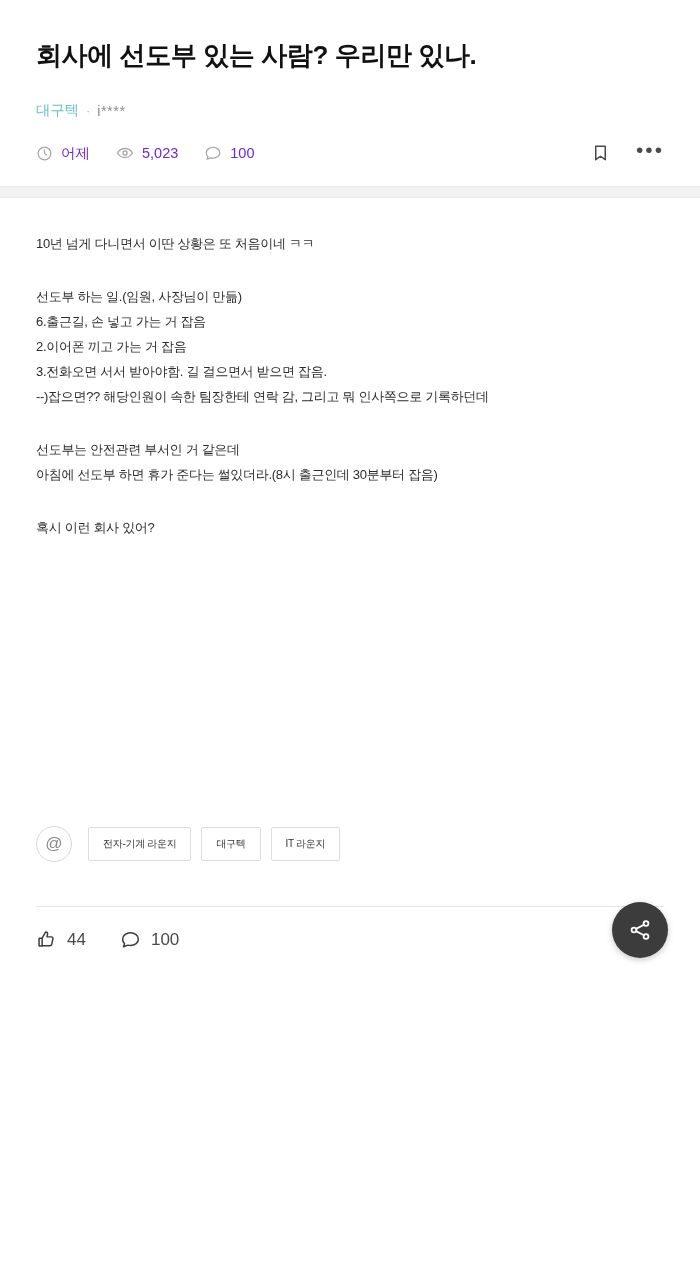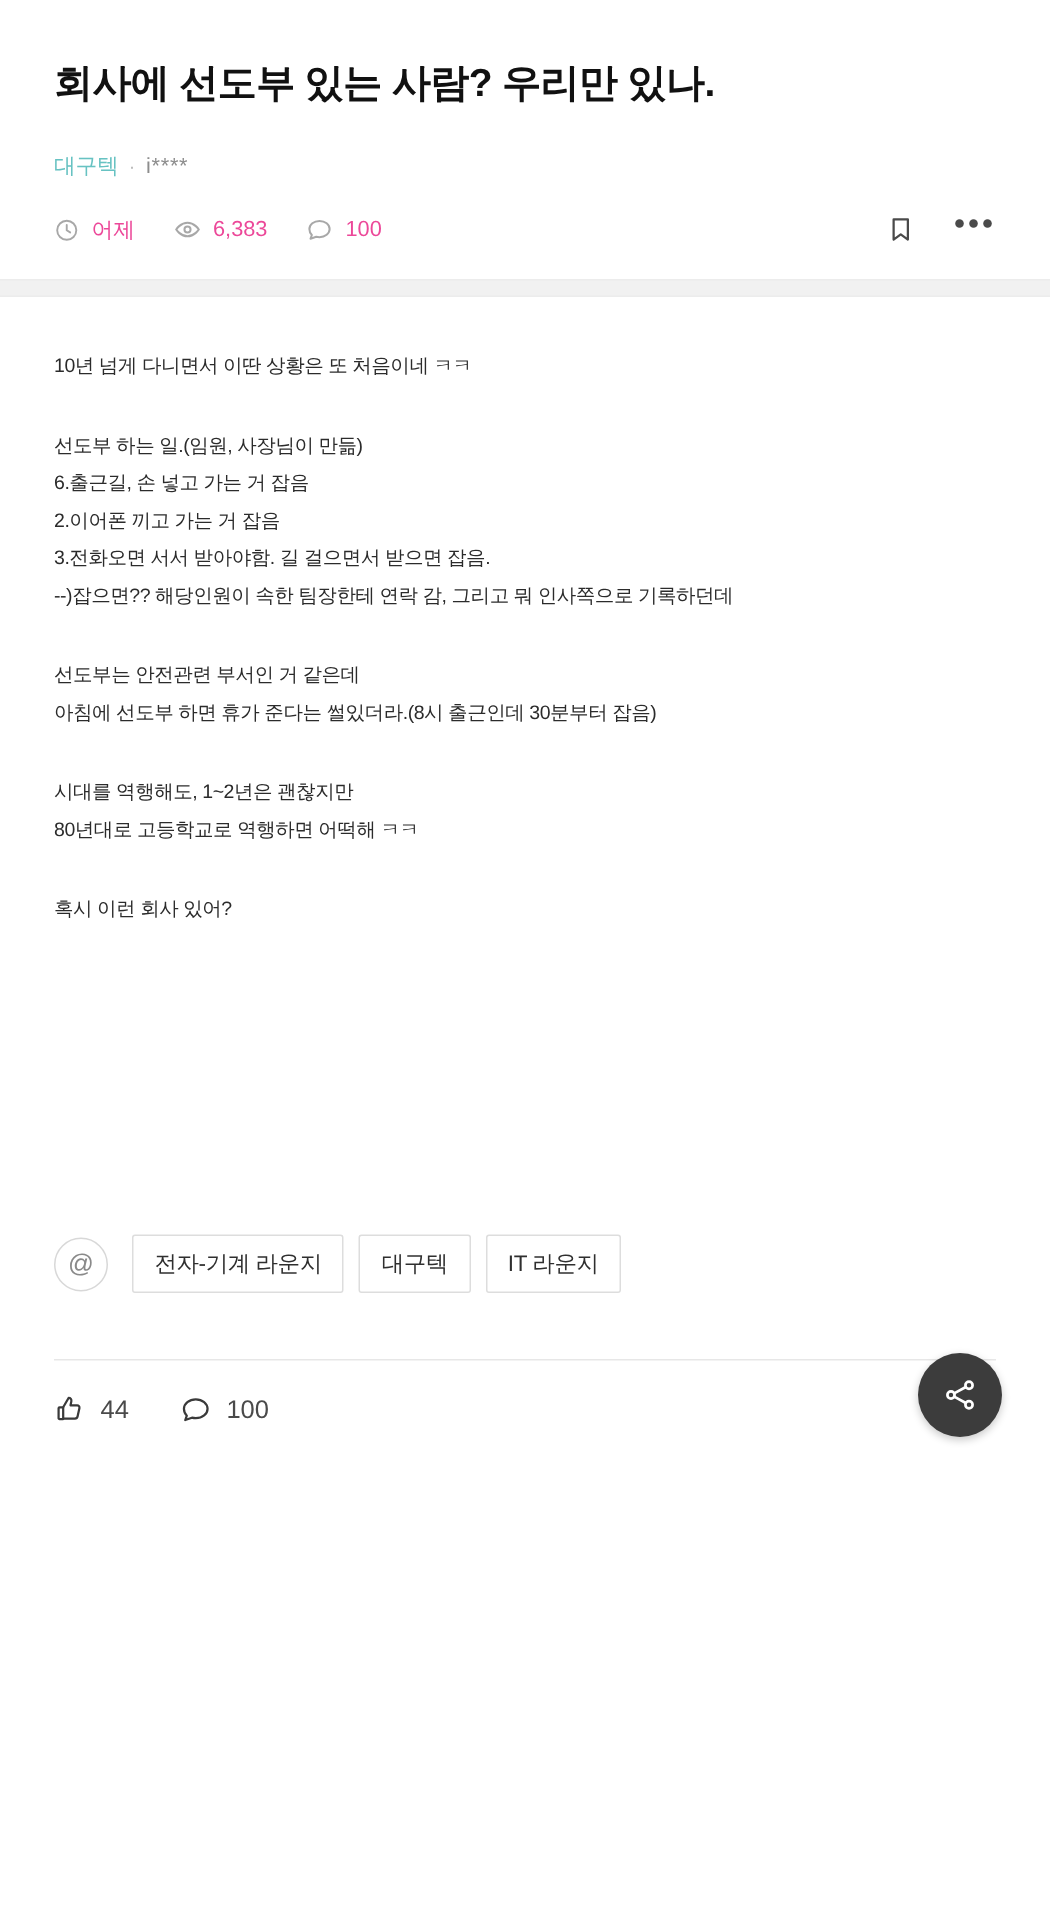--- a/index.html
+++ b/index.html
@@ -72,21 +72,21 @@
     margin-right: 26px;
   }
   .stat .ico {
     display: inline-flex;
     align-items: center;
     justify-content: center;
     margin-right: 8px;
     color: #a8a8a8;
   }
   .stat .txt {
-    color: #ec4899;
+    color: #6d28d9;
   }
   .stats-spacer { flex: 1 1 auto; }
   .hdr-action {
     display: inline-flex;
     align-items: center;
     justify-content: center;
     color: #4a4a4a;
     margin-left: 26px;
   }
   .dots {
@@ -136,21 +136,21 @@
     align-items: center;
     justify-content: center;
     font-size: 17px;
     margin-right: 16px;
     flex: 0 0 auto;
   }
   .tag {
     border: 1px solid #dddddd;
     border-radius: 2px;
     padding: 9px 14px;
-    font-size: 15px;
+    font-size: 10px;
     color: #2f2f2f;
     margin-right: 10px;
     background: #ffffff;
     letter-spacing: -0.3px;
     white-space: nowrap;
   }
 
   
   .footer-divider {
     height: 1px;
@@ -215,21 +215,21 @@
         <span class="txt">어제</span>
       </div>
 
       <div class="stat">
         <span class="ico">
           <svg width="18" height="18" viewBox="0 0 24 24" fill="none" stroke="#a8a8a8" stroke-width="1.8">
             <path d="M2 12s3.6-6 10-6 10 6 10 6-3.6 6-10 6S2 12 2 12z"></path>
             <circle cx="12" cy="12" r="2.7"></circle>
           </svg>
         </span>
-        <span class="txt">6,383</span>
+        <span class="txt">5,023</span>
       </div>
 
       <div class="stat">
         <span class="ico">
           <svg width="18" height="18" viewBox="0 0 24 24" fill="none" stroke="#a8a8a8" stroke-width="1.8">
             <path d="M21 11.6c0 4-4 7.2-9 7.2-1 0-2-.13-2.9-.37L4 20.2l1.2-3.3C3.8 15.5 3 13.65 3 11.6 3 7.6 7 4.4 12 4.4s9 3.2 9 7.2z" stroke-linejoin="round"></path>
           </svg>
         </span>
         <span class="txt">100</span>
       </div>
@@ -252,22 +252,20 @@
 
   <div class="post-body">
     <p class="para">10년 넘게 다니면서 이딴 상황은 또 처음이네 ㅋㅋ</p>
     <p class="para">선도부 하는 일.(임원, 사장님이 만듦)
 6.출근길, 손 넣고 가는 거 잡음
 2.이어폰 끼고 가는 거 잡음
 3.전화오면 서서 받아야함. 길 걸으면서 받으면 잡음.
 --)잡으면?? 해당인원이 속한 팀장한테 연락 감, 그리고 뭐 인사쪽으로 기록하던데</p>
     <p class="para">선도부는 안전관련 부서인 거 같은데
 아침에 선도부 하면 휴가 준다는 썰있더라.(8시 출근인데 30분부터 잡음)</p>
-    <p class="para">시대를 역행해도, 1~2년은 괜찮지만
-80년대로 고등학교로 역행하면 어떡해 ㅋㅋ</p>
     <p class="para tight">혹시 이런 회사 있어?</p>
   </div>
 
   <div class="tag-row">
     <div class="tag-at">@</div>
     <div class="tag">전자-기계 라운지</div>
     <div class="tag">대구텍</div>
     <div class="tag">IT 라운지</div>
   </div>
 

